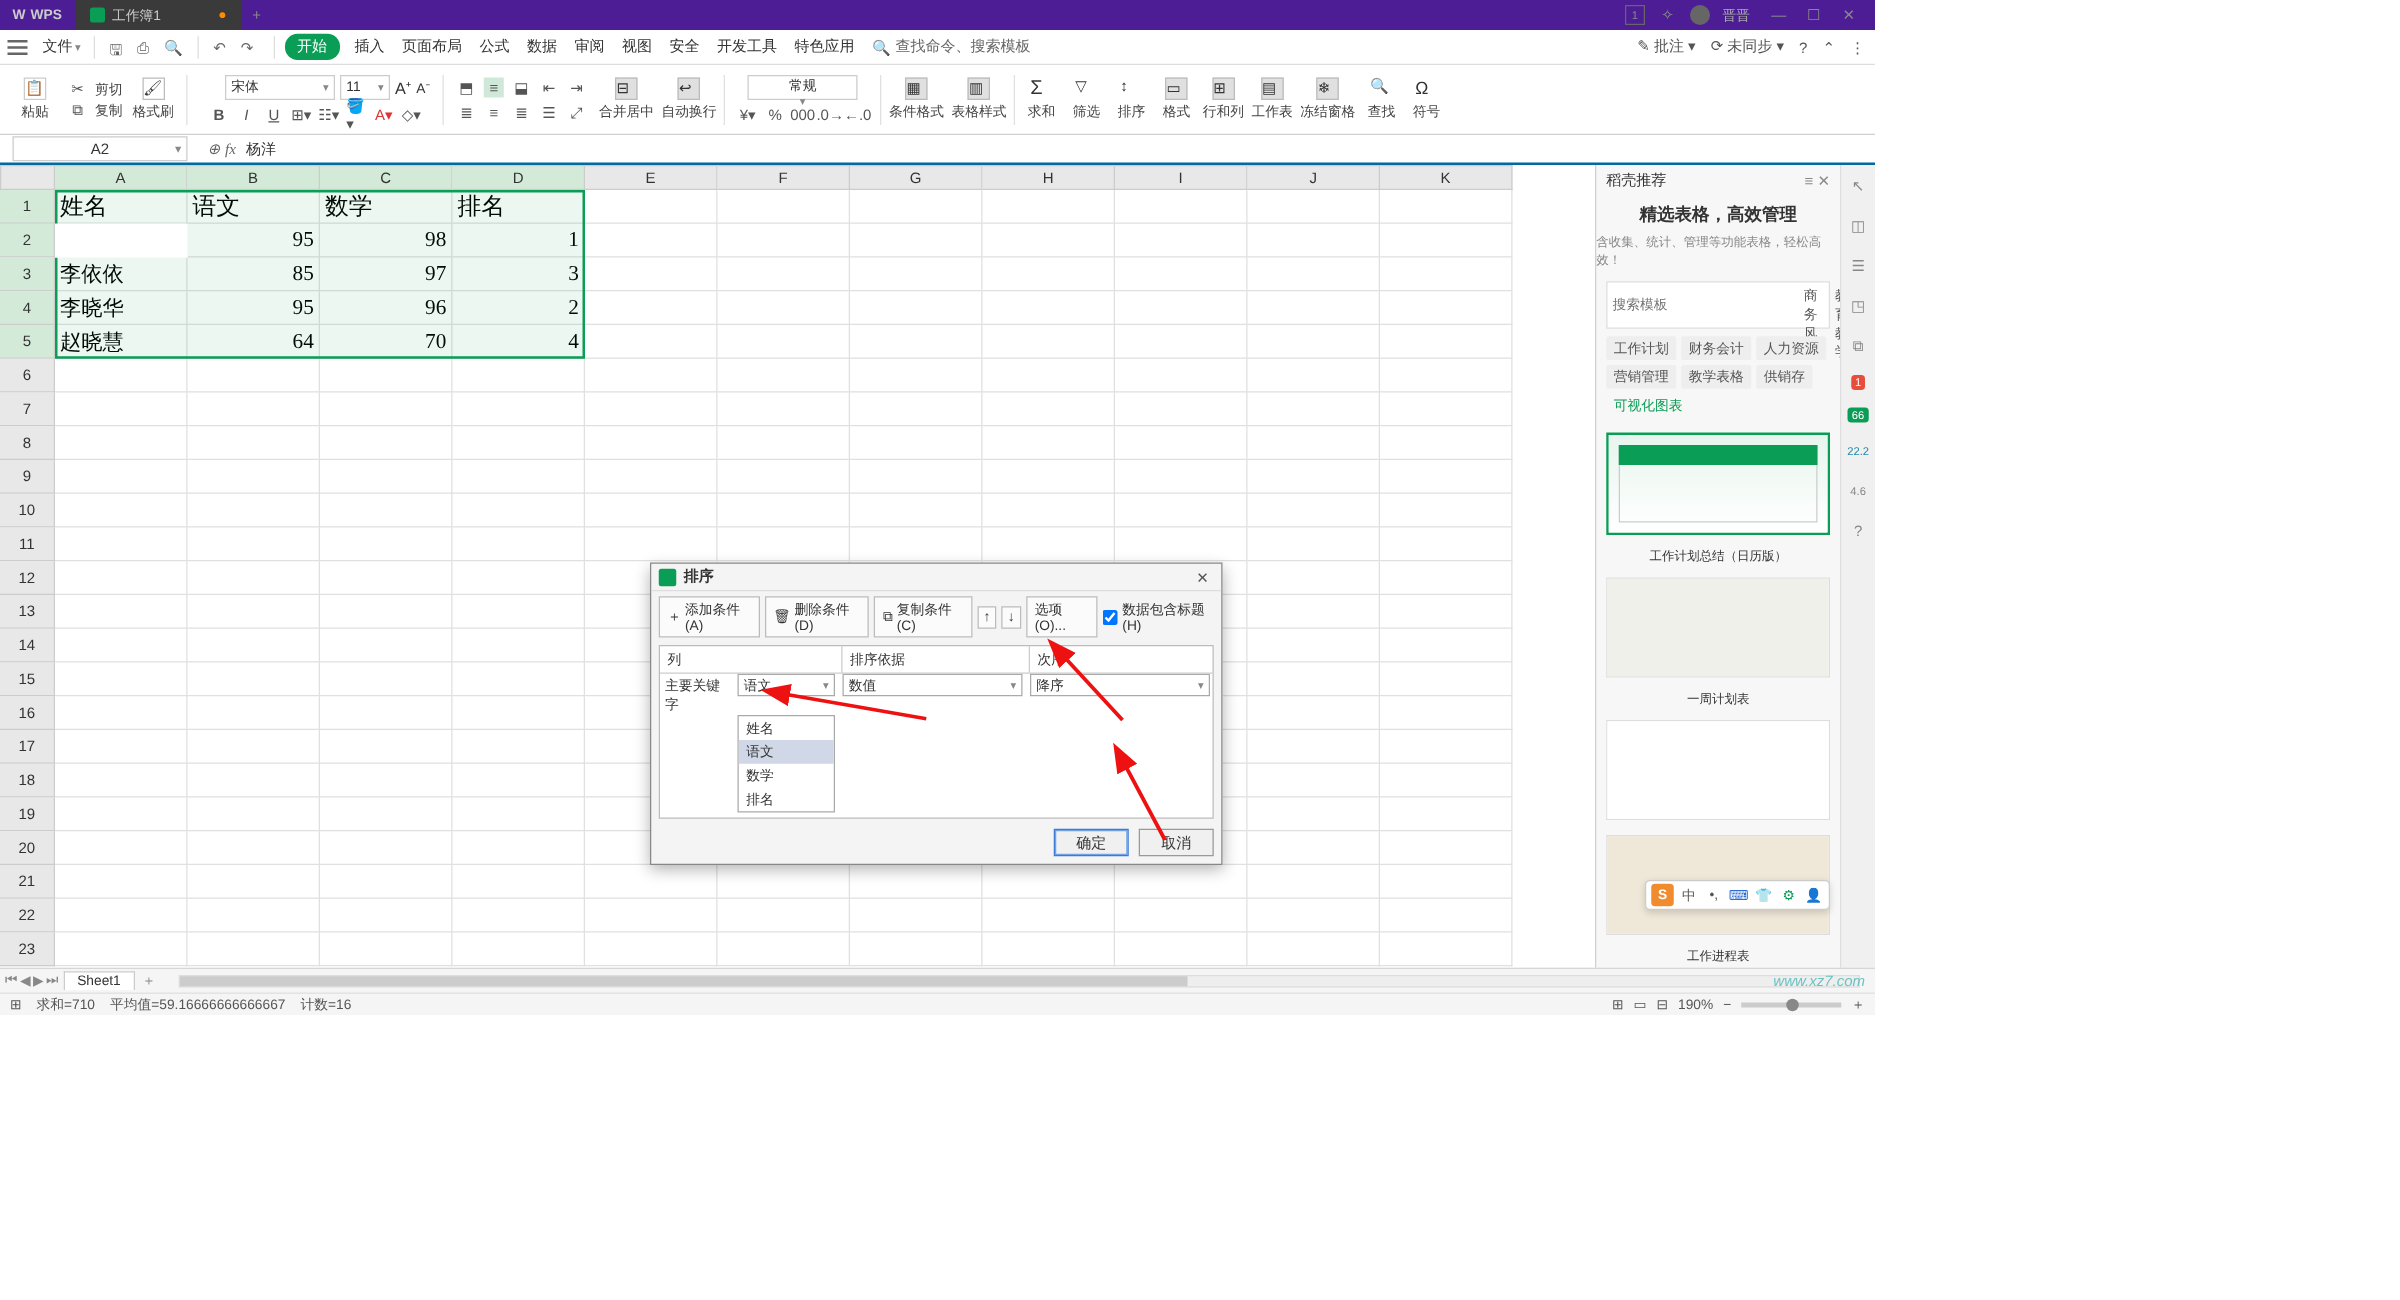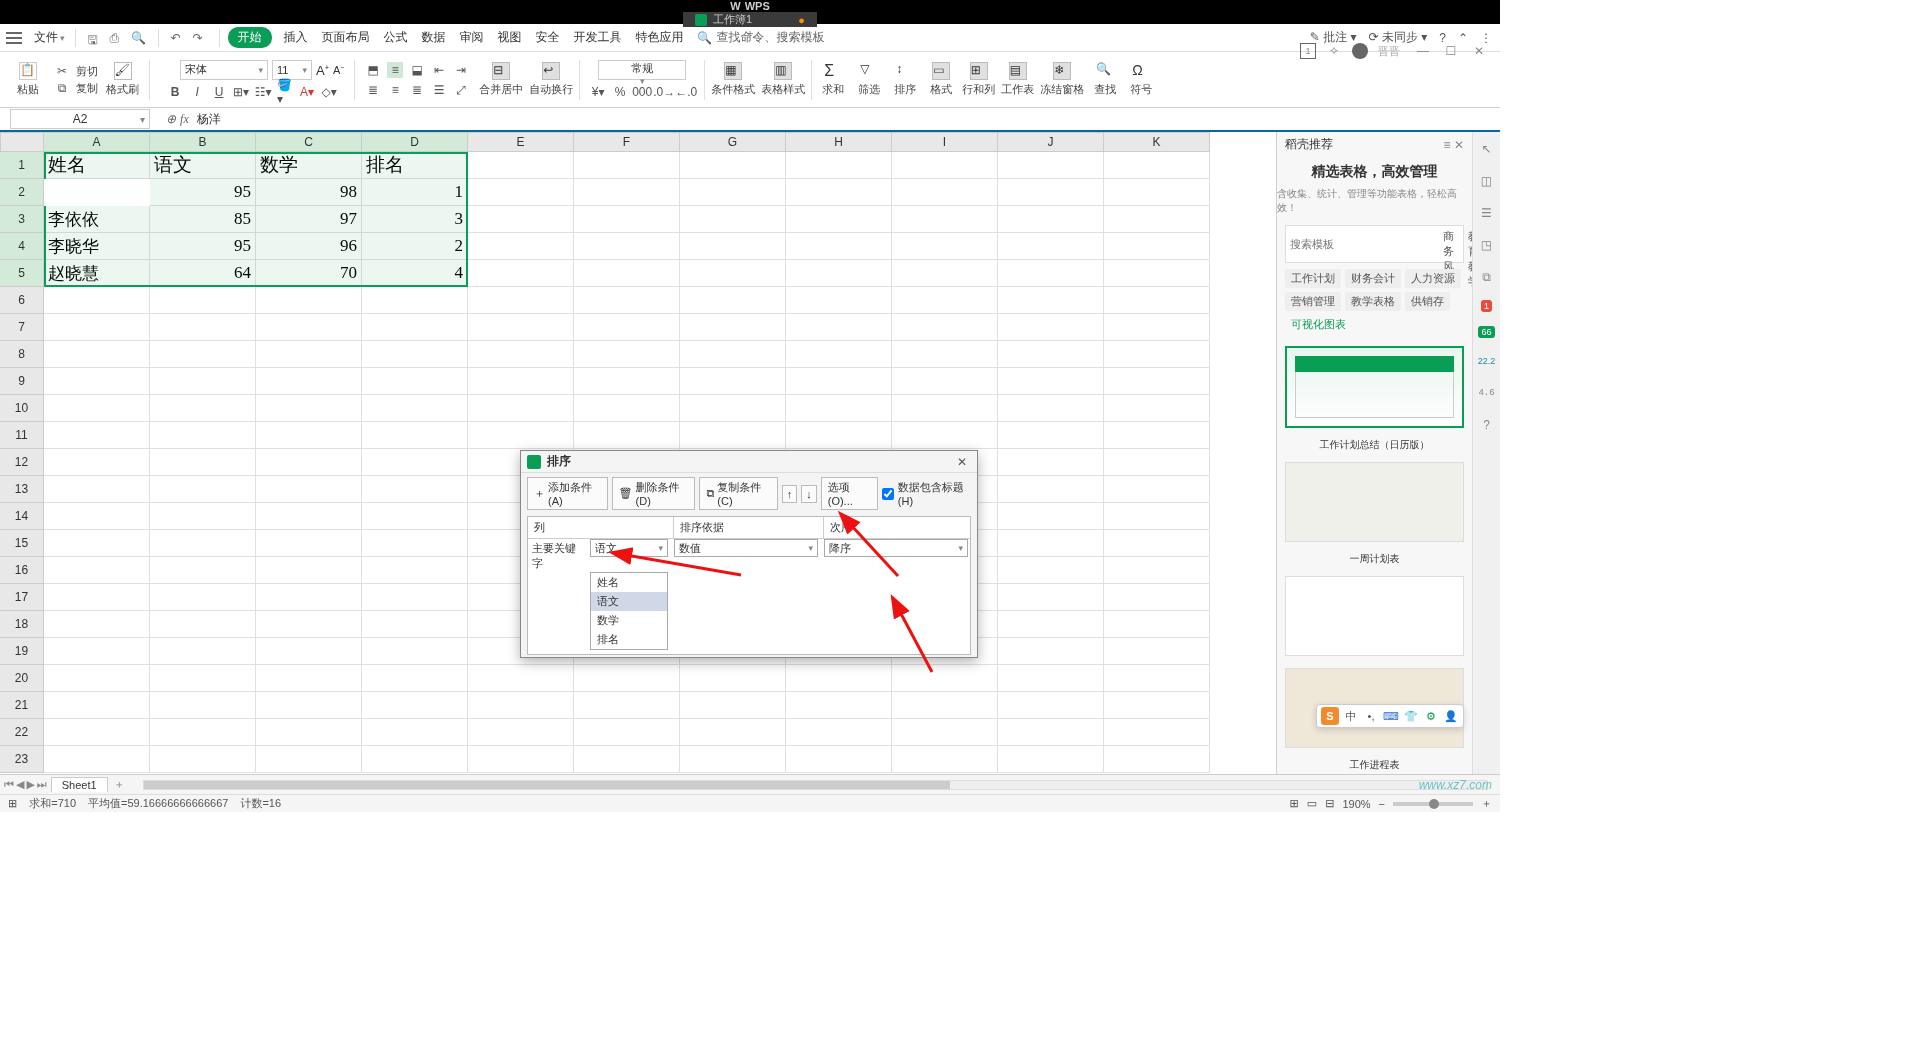--- a/index.html
+++ b/index.html
@@ -1,19 +1,19 @@
 <!DOCTYPE html>
 <html><head>
 <meta charset="utf-8">
 <style>
 * { margin: 0; padding: 0; box-sizing: border-box; font-family: "Microsoft YaHei", Arial, sans-serif; }
 body { background: #fff; font-size: 12px; color: #333; overflow: hidden; width: 1500px; height: 812px; position: relative; }
 
 
-.titlebar { height: 24px; background: #000000; display: flex; align-items: center; color: #ccc; flex-direction: column; }
+.titlebar { height: 24px; background: #4c1d95; display: flex; align-items: center; color: #ccc; }
 .titlebar .wps-logo { padding: 0 10px; font-size: 11px; font-weight: bold; }
 .tab-file { display: flex; align-items: center; height: 24px; padding: 0 12px; background: #3a3a3a; gap: 6px; font-size: 11px; }
 .tab-file .sheet-ico { width: 12px; height: 12px; background: #0a9d55; border-radius: 2px; }
 .tab-file .dot { color: #ff8c00; margin-left: 40px; }
 .tab-add { width: 24px; text-align: center; color: #888; }
 .titlebar-right { margin-left: auto; display: flex; align-items: center; gap: 10px; padding-right: 8px; }
 .titlebar-right .ico { width: 16px; height: 16px; color: #888; display: flex; align-items: center; justify-content: center; }
 .avatar { width: 16px; height: 16px; border-radius: 50%; background: #666; }
 .winbtns { display: flex; gap: 2px; }
 .winbtns .wb { width: 26px; height: 20px; display: flex; align-items: center; justify-content: center; color: #888; }
@@ -783,20 +783,24 @@
             </div>
         </div>
         <div class="dropdown-open">
           <div class="dd-item">姓名</div>
           <div class="dd-item hover">语文</div>
           <div class="dd-item">数学</div>
           <div class="dd-item">排名</div>
         </div>
         <div style="height:4px;"></div>
       </div>
+      <div class="dlg-footer">
+        <div class="dlg-fbtn primary">确定</div>
+        <div class="dlg-fbtn">取消</div>
+      </div>
     </div>
 
     <div class="arrow" style="left:616px; top:413px;">
       <svg width="130" height="40">
           <defs>
             <marker id="ah1" markerWidth="10" markerHeight="10" refX="2" refY="3" orient="auto">
               <path d="M0,0 L0,6 L8,3 z" fill="#e11"></path>
             </marker>
           </defs>
           <line x1="125" y1="30" x2="10" y2="10" stroke="#e11" stroke-width="3" marker-end="url(#ah1)"></line>
@@ -867,21 +871,21 @@
 
   <div class="far-sidebar">
     <div class="fs-ico">↖</div>
     <div class="fs-ico">◫</div>
     <div class="fs-ico">☰</div>
     <div class="fs-ico">◳</div>
     <div class="fs-ico">⧉</div>
     <div class="fs-badge">1</div>
     <div class="fs-num">66</div>
     <div class="fs-ico" style="font-size:9px; color:#28a;">22.2</div>
-    <div class="fs-ico" style="font-size:9px;font-family:Liberation Mono, monospace;">4.6</div>
+    <div class="fs-ico" style="font-size:9px;">4.6</div>
     <div class="fs-ico">?</div>
   </div>
 </div>
 
 <div class="sheet-tabs">
   <div class="sheet-nav">
       <span>⏮</span>
       <span>◀</span>
       <span>▶</span>
       <span>⏭</span>

